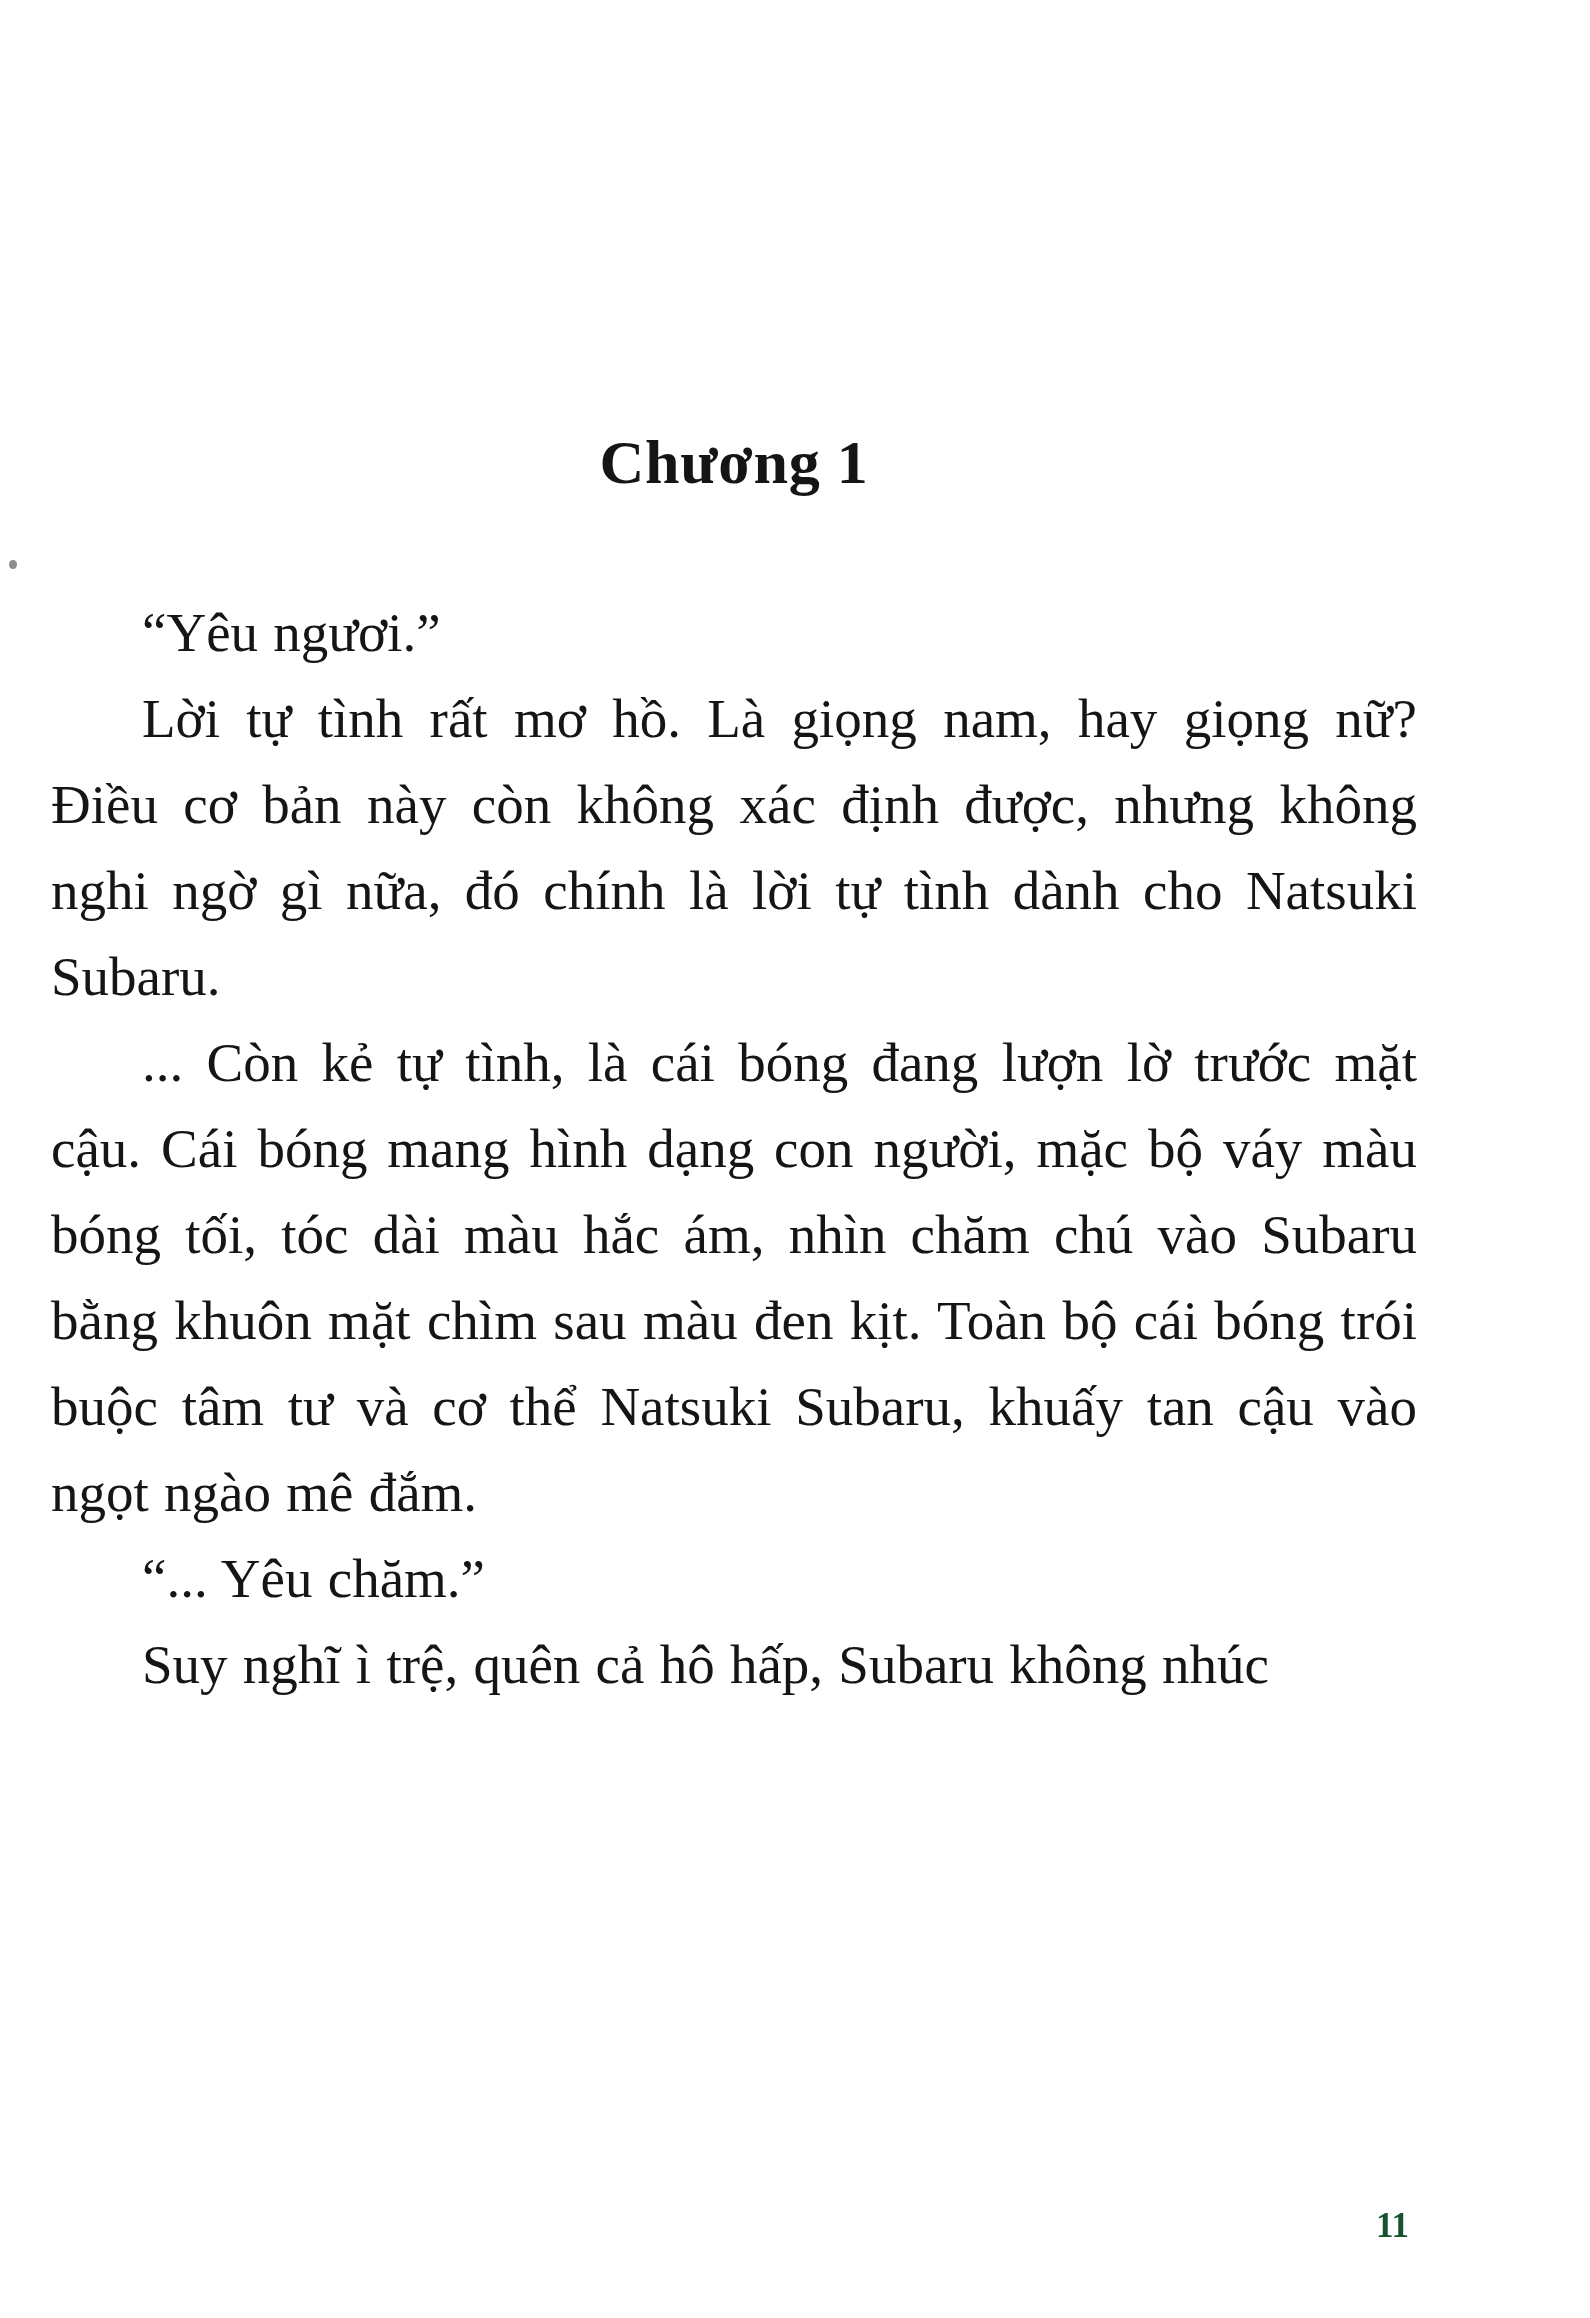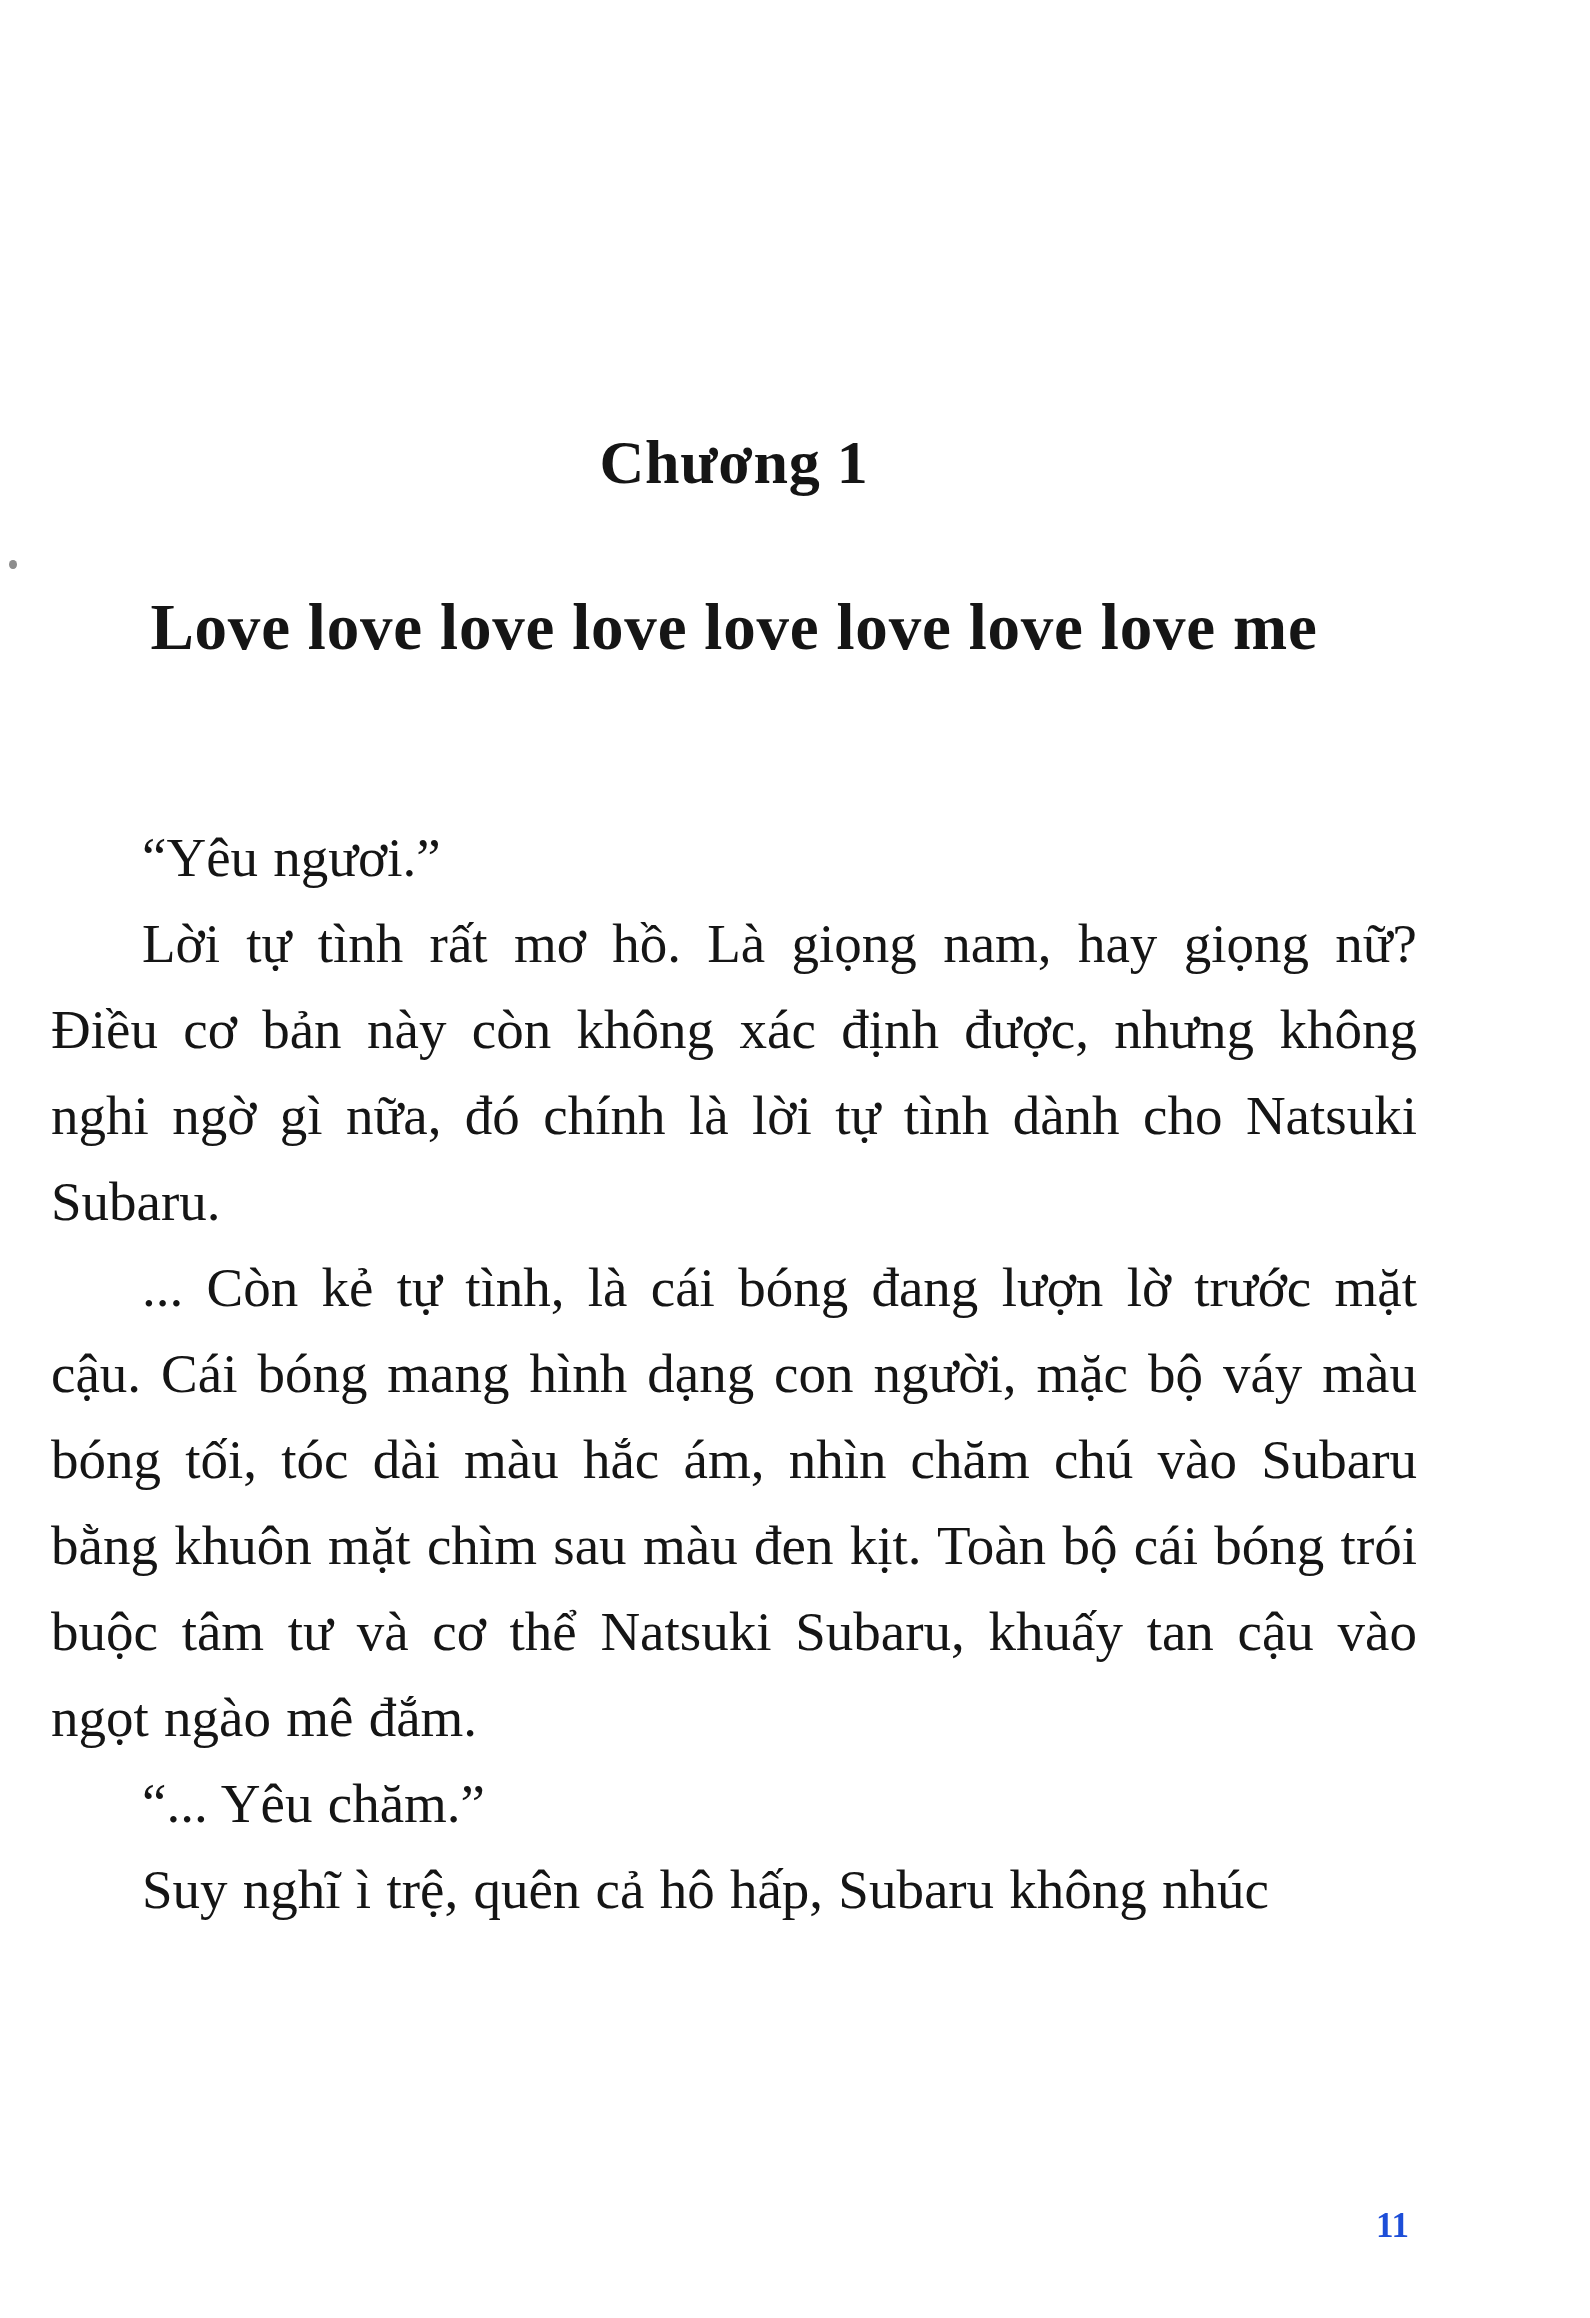--- a/index.html
+++ b/index.html
@@ -44,42 +44,41 @@
     text-align: justify;
     text-indent: 91px;
     word-spacing: 1.5px;
   }
   .page-number {
     position: absolute;
     right: 181px;
     bottom: 73px;
     font-size: 35px;
     font-weight: 700;
-    color: #1d4ed8;
+    color: #14532d;
   }
   .speck {
     position: absolute;
     left: 9.2px;
     top: 560px;
     width: 7.7px;
     height: 9.2px;
     background: #8d8d8d;
     border-radius: 50%;
   }
 </style>
 </head>
 <body>
 
 <div class="page">
 
   <span class="speck"></span>
 
   <h2 class="chapter-heading">Chương 1</h2>
 
-  <h1 class="chapter-title">Love love love love love love love love me</h1>
 
   <div class="body-text">
     <p>“Yêu ngươi.”</p>
     <p>Lời tự tình rất mơ hồ. Là giọng nam, hay giọng nữ? Điều cơ bản này còn không xác định được, nhưng không nghi ngờ gì nữa, đó chính là lời tự tình dành cho Natsuki Subaru.</p>
     <p>... Còn kẻ tự tình, là cái bóng đang lượn lờ trước mặt cậu. Cái bóng mang hình dạng con người, mặc bộ váy màu bóng tối, tóc dài màu hắc ám, nhìn chăm chú vào Subaru bằng khuôn mặt chìm sau màu đen kịt. Toàn bộ cái bóng trói buộc tâm tư và cơ thể Natsuki Subaru, khuấy tan cậu vào ngọt ngào mê đắm.</p>
     <p>“... Yêu chăm.”</p>
     <p>Suy nghĩ ì trệ, quên cả hô hấp, Subaru không nhúc</p>
   </div>
 
   <div class="page-number">11</div>

